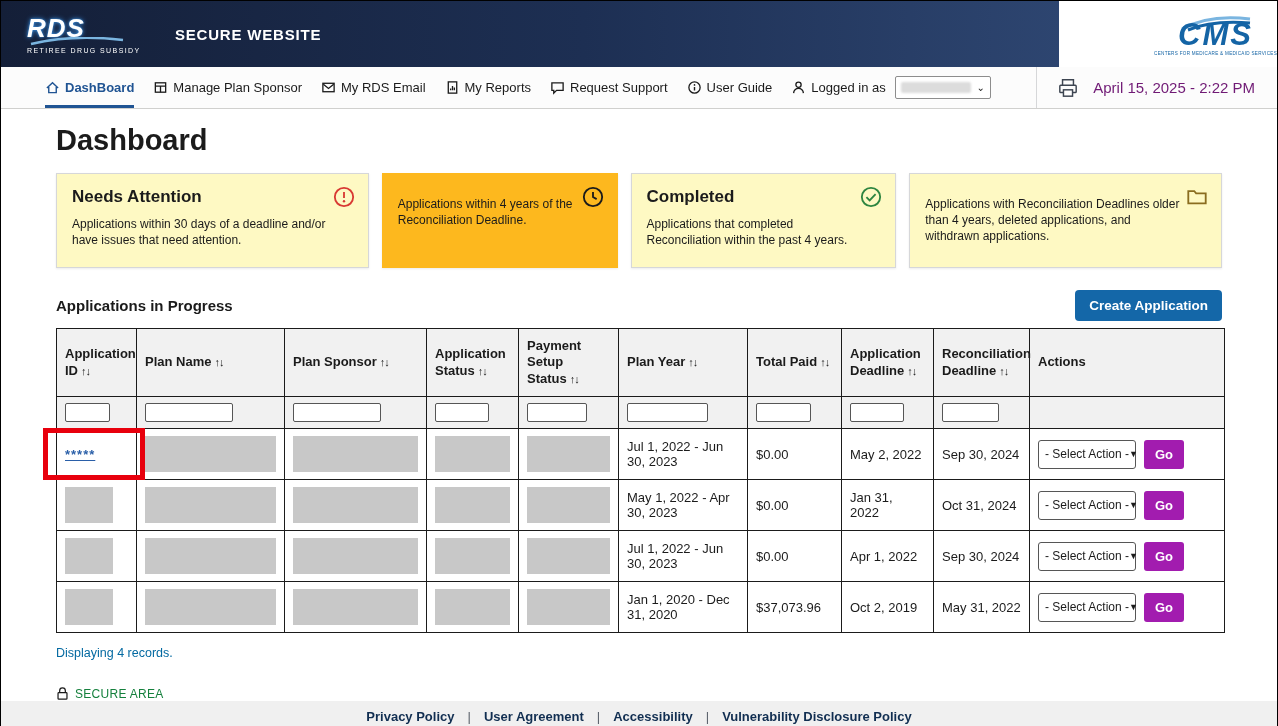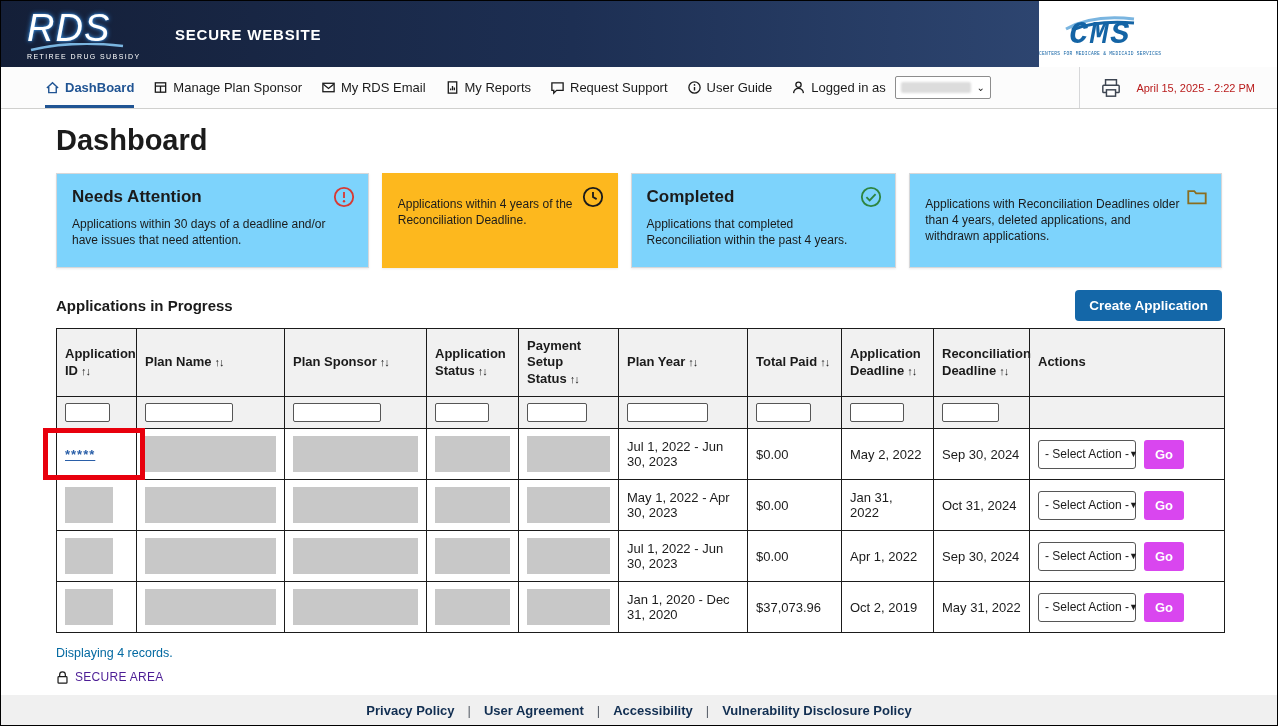--- a/index.html
+++ b/index.html
@@ -3,47 +3,47 @@
 <meta charset="utf-8">
 <style>
   * { margin:0; padding:0; box-sizing:border-box; }
   html,body { width:1278px; height:726px; font-family:"Liberation Sans", sans-serif; background:#fff; overflow:hidden; }
   .page { width:1278px; height:726px; border:1px solid #000; display:flex; flex-direction:column; background:#fff; }
 
   
   .topbar { height:66px; display:flex; flex:none; }
   .topbar-left { flex:1; background:linear-gradient(90deg,#141f38 0%, #1d2f53 55%, #2d4570 100%); display:flex; align-items:center; padding-left:26px; gap:30px; }
   .rds-logo { width:118px; color:#fff; }
-  .rds-text { font-style:italic; font-weight:400; font-size:38px; line-height:1; color:#fff; text-shadow:0 0 5px #3b8ede, 0 0 2px #3b8ede; letter-spacing:1px; }
+  .rds-text { font-style:italic; font-weight:700; font-size:26px; line-height:1; color:#fff; text-shadow:0 0 5px #3b8ede, 0 0 2px #3b8ede; letter-spacing:1px; }
   .rds-swoosh { display:block; margin:-4px 0 0 2px; }
   .rds-tagline { font-size:7px; letter-spacing:1.4px; color:#fff; margin-top:1px; white-space:nowrap; }
   .site-label { color:#fff; font-size:15px; font-weight:700; letter-spacing:0.8px; }
-  .topbar-right { width:238px; background:#fff; display:flex; align-items:center; justify-content:flex-start;font-family:Liberation Mono, monospace; }
+  .topbar-right { width:218px; background:#fff; display:flex; align-items:center; justify-content:flex-end; }
   .cms-logo { text-align:center; }
   .cms-swoosh { display:block; margin:0 auto -13px auto; }
   .cms-text { font-size:31px; font-weight:800; font-style:italic; color:#1464a5; letter-spacing:2px; line-height:1; }
   .cms-tagline { font-size:4.6px; color:#1464a5; letter-spacing:0.3px; margin-top:1px; white-space:nowrap; }
 
   
   .navbar { height:42px; flex:none; background:#fcfcfc; border-bottom:1px solid #d0d0ce; display:flex; align-items:stretch; padding:0 22px 0 44px; }
   .nav-item { display:flex; align-items:center; gap:5px; margin-right:19px; font-size:13px; color:#1b1b1b; cursor:pointer; border-bottom:3px solid transparent; padding-top:3px; white-space:nowrap; }
   .nav-item svg { flex:none; }
   .nav-item.active { color:#205493; font-weight:700; border-bottom-color:#205493; }
   .login-select { width:96px; height:23px; border:1px solid #8d8d8d; border-radius:2px; background:#fff; display:flex; align-items:center; justify-content:flex-end; padding:0 5px; margin-left:4px; }
   .login-select .blurred { flex:1; height:11px; margin-right:5px; background:#dcdcdc; border-radius:2px; filter:blur(1px); }
   .login-select .caret { font-size:10px; color:#1b1b1b; }
   .nav-right { margin-left:auto; display:flex; align-items:center; gap:14px; border-left:1px solid #d6d7d9; padding-left:20px; }
-  .nav-date { font-size:11px; color:#b91c1c; white-space:nowrap; }
+  .nav-date { font-size:15px; color:#701a75; white-space:nowrap; }
 
   
   .content { flex:1; padding:0 55px; display:flex; flex-direction:column; }
   h1.page-title { font-size:29px; font-weight:800; color:#1b1b1b; margin:15px 0 16px 0; }
 
   .cards { display:flex; gap:13px; }
-  .card { position:relative; height:95px; border:1px solid #d6d7d9; background:#7dd3fc; padding:13px 15px; box-shadow:0 1px 2px rgba(0,0,0,0.08); }
+  .card { position:relative; height:95px; border:1px solid #d6d7d9; background:#fef9c3; padding:13px 15px; box-shadow:0 1px 2px rgba(0,0,0,0.08); }
   .card.c0 { width:313px; } .card.c1 { width:236px; } .card.c2 { width:266px; } .card.c3 { width:313px; }
   .card.highlighted { background:#fdb81e; border-color:#fdb81e; }
   .card-title { font-size:17px; font-weight:700; color:#1b1b1b; }
   .card-desc { font-size:12px; color:#1b1b1b; line-height:1.35; margin-top:9px; padding-right:26px; }
   .card-icon { position:absolute; top:12px; right:13px; }
 
   .section-header { display:flex; justify-content:space-between; align-items:center; margin:22px 0 7px 0; }
   .section-title { font-size:15px; font-weight:700; color:#1b1b1b; }
   .btn-primary { background:#1467a8; color:#fff; border:none; border-radius:4px; font-family:"Liberation Sans",sans-serif; font-size:13.5px; font-weight:700; padding:8px 14px; cursor:pointer; }
 
@@ -60,24 +60,24 @@
   .apps tr.data-row td { padding:6px 8px; }
   .redacted { background:#c8c8c8; height:36px; width:100%; }
   .redacted.small { width:48px; }
   .cell-id { position:relative; text-align:center; }
   .app-link { color:#2a5fa8; font-weight:700; font-size:13px; text-decoration:underline; letter-spacing:1px; }
   .annotation-box { position:absolute; left:-14px; right:-9px; top:-1px; bottom:-1px; border:5px solid #e8000d; pointer-events:none; z-index:5; }
   .cell-actions { white-space:nowrap; }
   .actions-wrap { display:flex; align-items:center; gap:8px; }
   .select-box { width:98px; height:29px; border:1px solid #565656; border-radius:3px; background:#fff; display:flex; align-items:center; justify-content:space-between; padding:0 6px; font-size:12px; color:#1b1b1b; cursor:pointer; }
   .select-box .caret { font-size:9px; }
-  .go-btn { width:40px; height:29px; background:#d946ef; color:#fff; font-family:"Liberation Sans",sans-serif; font-weight:700; font-size:13px; border:none; border-radius:3px; cursor:pointer; }
+  .go-btn { width:40px; height:29px; background:#a21caf; color:#fff; font-family:"Liberation Sans",sans-serif; font-weight:700; font-size:13px; border:none; border-radius:3px; cursor:pointer; }
 
   .records-summary { font-size:12.5px; color:#0369a1; margin-top:13px; }
-  .secure-area { display:flex; gap:6px; margin-top:10px; font-size:12px; color:#4c1d95; letter-spacing:0.3px; }
+  .secure-area { display:flex; align-items:center; gap:6px; margin-top:26px; font-size:12px; color:#15803d; letter-spacing:0.3px; }
 
   
   .footer { margin-top:auto; flex:none; height:30px; background:#f0f0f0; display:flex; align-items:center; justify-content:center; gap:13px; }
   .footer-link { font-size:13px; font-weight:700; color:#112e51; cursor:pointer; }
   .footer-sep { color:#5b616b; font-size:13px; }
 </style>
 </head>
 <body>
 
 <div class="page">

